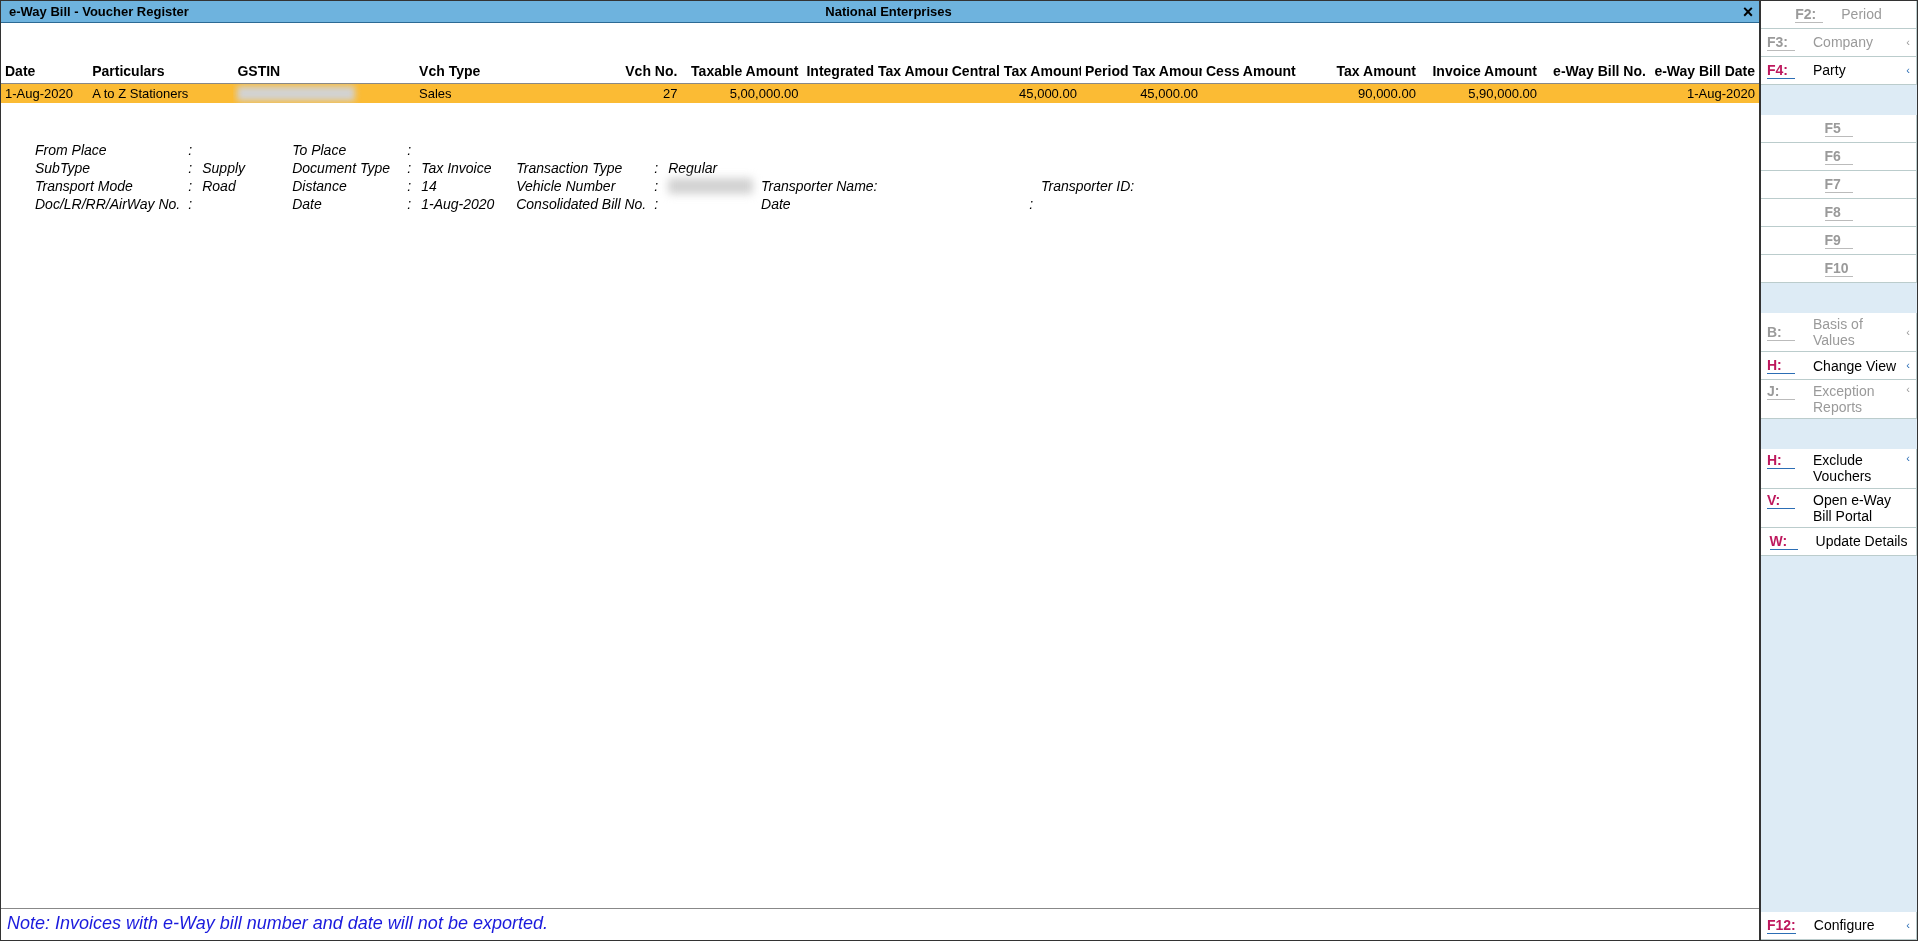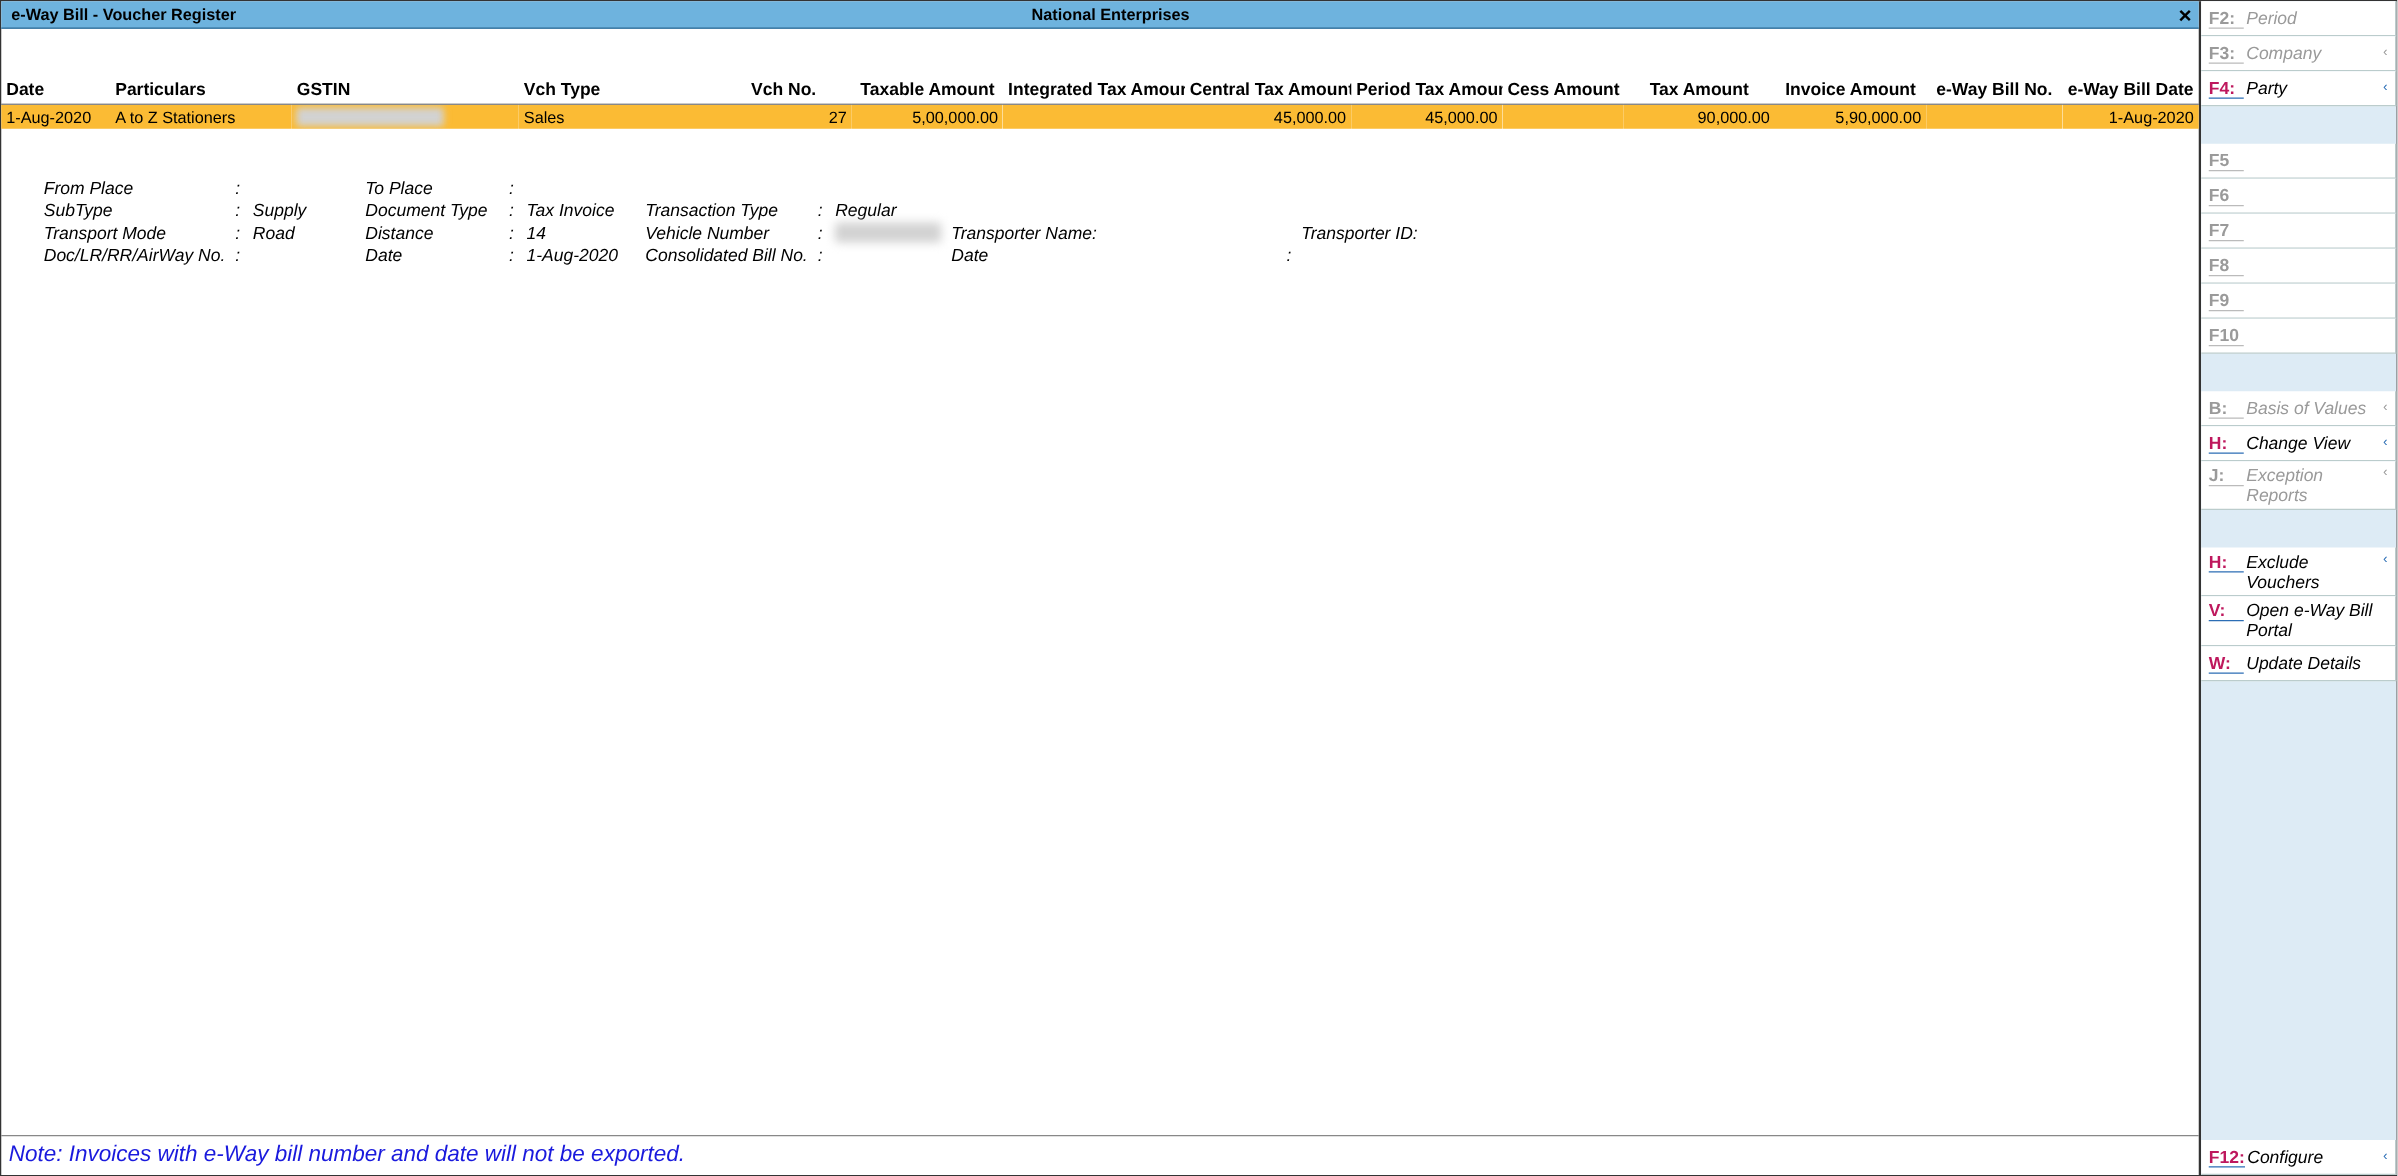--- a/index.html
+++ b/index.html
@@ -18,48 +18,48 @@
 
   .subhead { display: flex; align-items: baseline; padding: 6px 8px 4px; font-size: 17px; font-weight: bold; border-bottom: 1px solid #888; }
   .subhead .period { margin-left: auto; font-size: 15px; }
 
   
   .grid { width: 100%; border-collapse: collapse; table-layout: fixed; }
   .grid th { font-weight: bold; font-size: 14px; padding: 4px 4px; vertical-align: top; line-height: 1.15; }
   .grid th, .grid td { white-space: nowrap; overflow: hidden; text-overflow: clip; }
   .grid thead tr { border-bottom: 1px solid #888; }
   .hl { text-align: left; }
-  .hr { }
+  .hr { text-align: right; }
 
   .row-voucher td { background: #FBBB34; font-size: 13px; padding: 2px 4px; }
   .row-voucher td.num { text-align: right; }
 
   .blur { color: transparent; background: #d2d2d2; filter: blur(3px); border-radius: 2px; display: inline-block; }
 
   
   .detail { font-style: italic; font-size: 14px; padding: 2px 0 0 30px; }
   .detail table { border-collapse: collapse; }
   .detail td { padding: 1px 4px; vertical-align: top; white-space: nowrap; }
   .detail td.lbl { font-style: italic; }
   .detail td.colon { width: 14px; }
   .detail td.val { font-style: italic; min-width: 90px; }
   .detail td.val .blur { filter: blur(4px); }
 
   .footer-note { margin-top: auto; padding: 4px 6px 6px; font-style: italic; color: #1a1add; border-top: 1px solid #888; font-size: 18px; }
 
   
   .side { width: 156px; flex: 0 0 156px; display: flex; flex-direction: column; background: #DDEBF5; }
-  .btn { display: flex; align-items: center; min-height: 28px; padding: 3px 6px; border: 1px solid #bcc; border-left: none; border-top: none; background: #fff; font-size: 14px; color: #000; cursor: pointer; position: relative; line-height: 1.15; }
+  .btn { display: flex; align-items: center; min-height: 28px; padding: 3px 6px; border: 1px solid #bcc; border-left: none; border-top: none; background: #fff; font-size: 14px; color: #000; cursor: pointer; position: relative; line-height: 1.15; justify-content: center; }
   .btn.disabled { color: #9a9a9a; cursor: default; }
   .btn .key { display: inline-block; min-width: 28px; font-weight: bold; white-space: nowrap; }
   .btn .key.blue { color: #be185d; border-bottom: 1px solid #2c6eb5; }
   .btn .key.grey { color: #9a9a9a; border-bottom: 1px solid #bbb; }
   .btn .caret { margin-left: auto; color: #2c6eb5; font-size: 11px; }
   .btn .caret.grey { color: #9a9a9a; }
-  .btn .label { margin-left: 2px; font-style: italic; }
+  .btn .label { margin-left: 18px; }
   .btn.multi { align-items: flex-start; }
 
   .spacer { height: 30px; background: #DDEBF5; }
   .flexgrow { flex: 1 1 auto; background: #DDEBF5; }
 </style>
 </head>
 <body>
 
 <div class="app">
 

